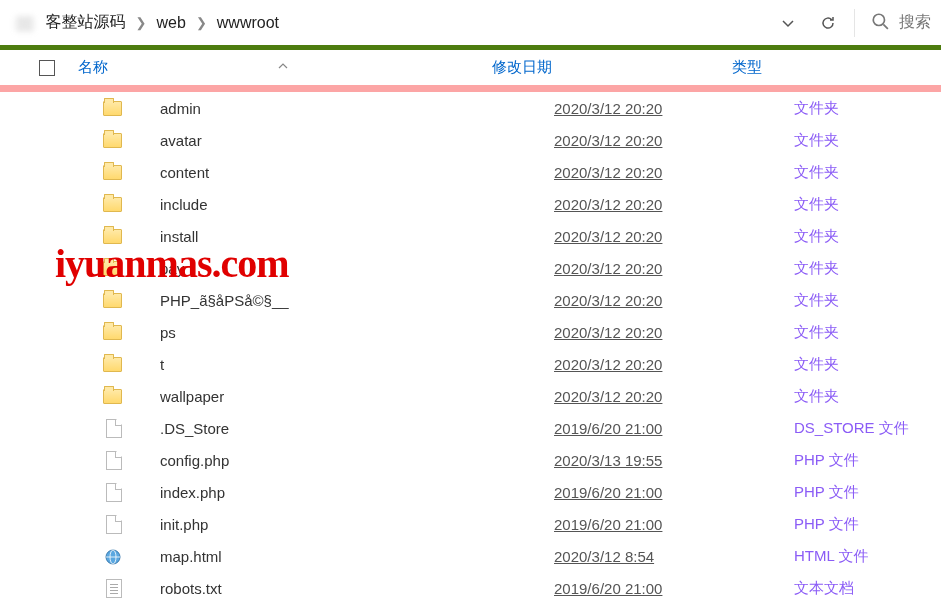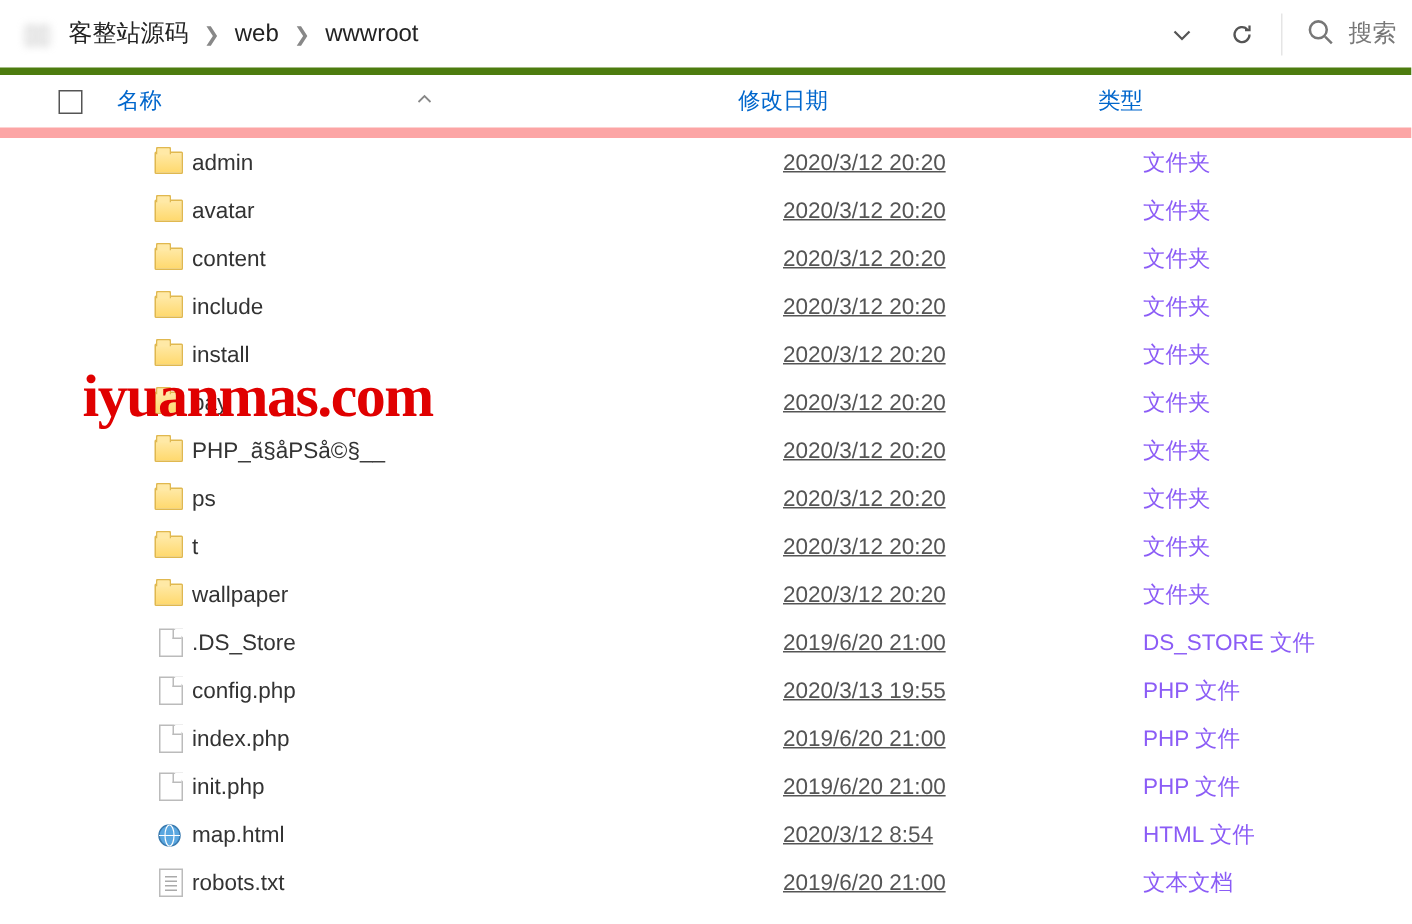--- a/index.html
+++ b/index.html
@@ -78,21 +78,21 @@
     .sortarrow svg { width: 10px; height: 10px; }
     .filelist { }
     .row {
       display: flex;
       align-items: center;
       height: 32px;
       font-size: 15px;
       color: #333;
     }
     .row .icon-col { width: 64px; display: flex; justify-content: flex-end; padding-right: 6px; }
-    .row .fname { width: 394px; padding-left: 0; }
+    .row .fname { width: 394px; padding-left: 0; margin-left: 32px; }
     .row .fdate { width: 240px; color: #555; text-decoration: underline; }
     .row .ftype { flex: 1; color: #8b5cf6; }
     .checkbox {
       width: 16px;
       height: 16px;
       border: 1px solid #888;
       background: #fff;
     }
     .checkbox-col .checkbox { border-color: #555; }
     .folder-ico {

